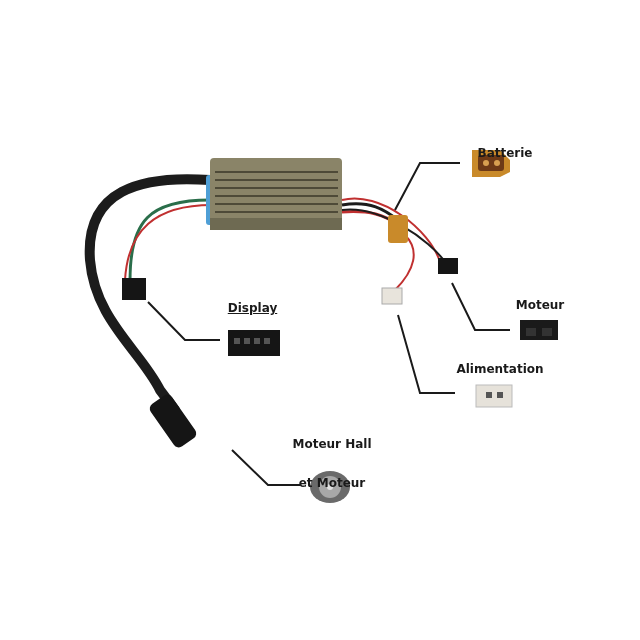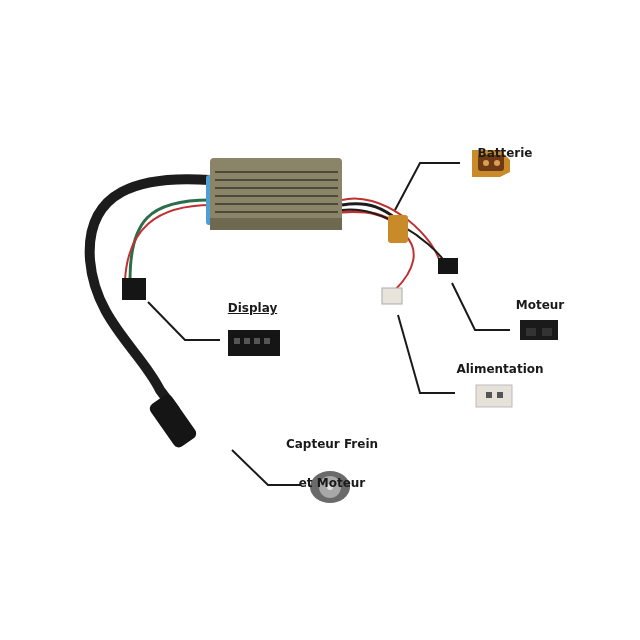--- a/index.html
+++ b/index.html
@@ -77,14 +77,14 @@
     <ellipse cx="330" cy="487" rx="20" ry="16" fill="#6a6a6a"></ellipse>
     <circle cx="330" cy="487" r="11" fill="#a8a8a8"></circle>
     <circle cx="330" cy="487" r="3" fill="#e0e0e0"></circle>
   </g>
 </svg>
 
 <div class="label" style="left:458px;top:146px;width:70px;margin-left:12px;">Batterie</div>
 <div class="label" style="left:515px;top:298px;width:50px;">Moteur</div>
 <div class="label" style="left:450px;top:362px;width:100px;">Alimentation</div>
 <div class="label" style="left:220px;top:301px;width:65px;text-decoration:underline;">Display</div>
-<div class="label" style="left:282px;top:437px;width:100px;">Capteur Frein</div>
+<div class="label" style="left:282px;top:437px;width:100px;">Moteur Hall</div>
 <div class="label" style="left:282px;top:476px;width:100px;">et Moteur</div>
 
 </body></html>

